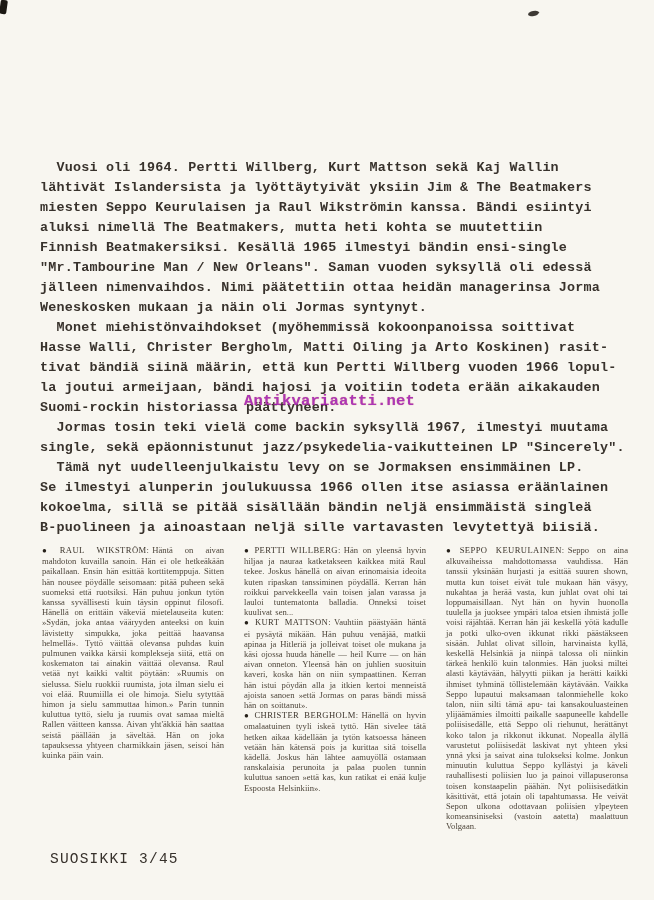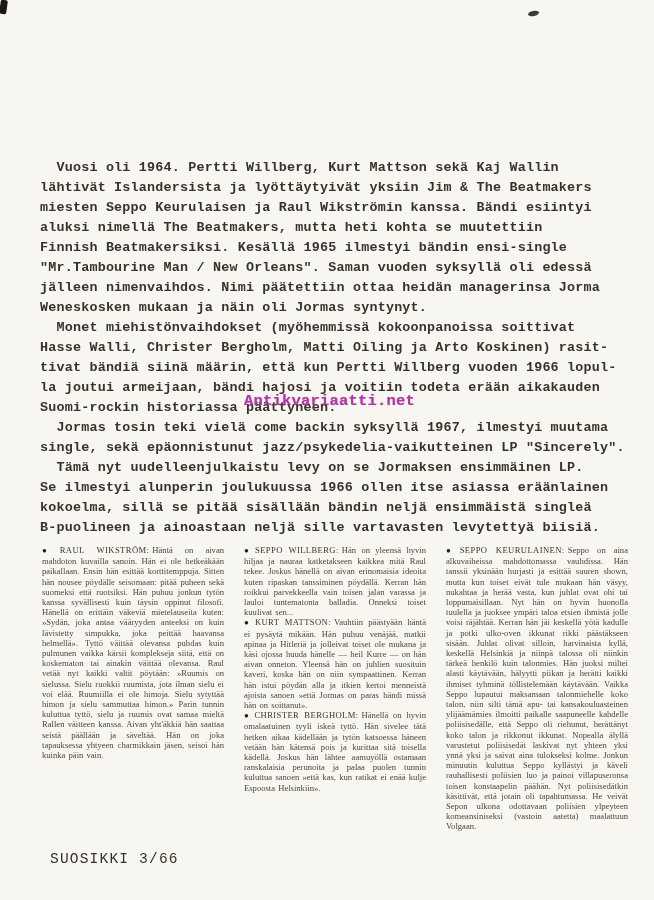--- a/index.html
+++ b/index.html
@@ -123,33 +123,33 @@
   <div class="columns">
 
     <div class="col">
       <p class="profile">
         <span class="bullet">●</span><span class="pname">RAUL WIKSTRÖM:</span><span class="ptext">Häntä on aivan mahdoton kuvailla sanoin. Hän ei ole hetkeäkään paikallaan. Ensin hän esittää korttitemppuja. Sitten hän nousee pöydälle seisomaan: pitää puheen sekä suomeksi että ruotsiksi. Hän puhuu jonkun tytön kanssa syvällisesti kuin täysin oppinut filosofi. Hänellä on erittäin väkeviä mietelauseita kuten: »Sydän, joka antaa vääryyden anteeksi on kuin lävistetty simpukka, joka peittää haavansa helmellä». Tyttö väittää olevansa puhdas kuin pulmunen vaikka kärsii komplekseja siitä, että on koskematon tai ainakin väittää olevansa. Raul vetää nyt kaikki valtit pöytään: »Ruumis on sielussa. Sielu ruokkii ruumista, jota ilman sielu ei voi elää. Ruumiilla ei ole himoja. Sielu sytyttää himon ja sielu sammuttaa himon.» Parin tunnin kuluttua tyttö, sielu ja ruumis ovat samaa mieltä Rallen väitteen kanssa. Aivan yht'äkkiä hän saattaa seistä päällään ja säveltää. Hän on joka tapauksessa yhtyeen charmikkain jäsen, seisoi hän kuinka päin vain.</span>
       </p>
     </div>
 
     <div class="col">
       <p class="profile">
-        <span class="bullet">●</span><span class="pname">SEPPO WILLBERG:</span><span class="ptext">Hän on yleensä hyvin hiljaa ja nauraa katketakseen kaikkea mitä Raul tekee. Joskus hänellä on aivan erinomaisia ideoita kuten ripaskan tanssiminen pöydällä. Kerran hän roikkui parvekkeella vain toisen jalan varassa ja lauloi tuntematonta balladia. Onneksi toiset kuulivat sen...</span>
+        <span class="bullet">●</span><span class="pname">PERTTI WILLBERG:</span><span class="ptext">Hän on yleensä hyvin hiljaa ja nauraa katketakseen kaikkea mitä Raul tekee. Joskus hänellä on aivan erinomaisia ideoita kuten ripaskan tanssiminen pöydällä. Kerran hän roikkui parvekkeella vain toisen jalan varassa ja lauloi tuntematonta balladia. Onneksi toiset kuulivat sen...</span>
       </p>
       <p class="profile">
         <span class="bullet">●</span><span class="pname">KURT MATTSON:</span><span class="ptext">Vauhtiin päästyään häntä ei pysäytä mikään. Hän puhuu venäjää, matkii apinaa ja Hitleriä ja jolleivat toiset ole mukana ja käsi ojossa huuda hänelle — heil Kurre — on hän aivan onneton. Yleensä hän on juhlien suosituin kaveri, koska hän on niin sympaattinen. Kerran hän istui pöydän alla ja itkien kertoi menneistä ajoista sanoen »että Jormas on paras bändi missä hän on soittanut».</span>
       </p>
       <p class="profile">
         <span class="bullet">●</span><span class="pname">CHRISTER BERGHOLM:</span><span class="ptext">Hänellä on hyvin omalaatuinen tyyli iskeä tyttö. Hän sivelee tätä hetken aikaa kädellään ja tytön katsoessa häneen vetään hän kätensä pois ja kurittaa sitä toisella kädellä. Joskus hän lähtee aamuyöllä ostamaan ranskalaisia perunoita ja palaa puolen tunnin kuluttua sanoen »että kas, kun ratikat ei enää kulje Espoosta Helsinkiin».</span>
       </p>
     </div>
 
     <div class="col">
       <p class="profile">
         <span class="bullet">●</span><span class="pname">SEPPO KEURULAINEN:</span><span class="ptext">Seppo on aina alkuvaiheissa mahdottomassa vauhdissa. Hän tanssii yksinään hurjasti ja esittää suuren shown, mutta kun toiset eivät tule mukaan hän väsyy, nukahtaa ja herää vasta, kun juhlat ovat ohi tai loppumaisillaan. Nyt hän on hyvin huonolla tuulella ja juoksee ympäri taloa etsien ihmistä jolle voisi räjähtää. Kerran hän jäi keskellä yötä kadulle ja potki ulko-oven ikkunat rikki päästäkseen sisään. Juhlat olivat silloin, harvinaista kyllä, keskellä Helsinkiä ja niinpä talossa oli niinkin tärkeä henkilö kuin talonmies. Hän juoksi miltei alasti käytävään, hälyytti piikan ja herätti kaikki ihmiset tyhminä töllistelemään käytävään. Vaikka Seppo lupautui maksamaan talonmiehelle koko talon, niin silti tämä apu- tai kansakouluasteinen ylijäämämies ilmoitti paikalle saapuneelle kahdelle poliisisedälle, että Seppo oli riehunut, herättänyt koko talon ja rikkonut ikkunat. Nopealla älyllä varustetut poliisisedät laskivat nyt yhteen yksi ynnä yksi ja saivat aina tulokseksi kolme. Jonkun minuutin kuluttua Seppo kyllästyi ja käveli rauhallisesti poliisien luo ja painoi villapuseronsa toisen konstaapelin päähän. Nyt poliisisedätkin käsittivät, että jotain oli tapahtumassa. He veivät Sepon ulkona odottavaan poliisien ylpeyteen komeansiniseksi (vastoin aatetta) maalattuun Volgaan.</span>
       </p>
     </div>
 
   </div>
 
-  <div class="footer">SUOSIKKI 3/66</div>
+  <div class="footer">SUOSIKKI 3/45</div>
 
 </div>
 
 </body></html>

